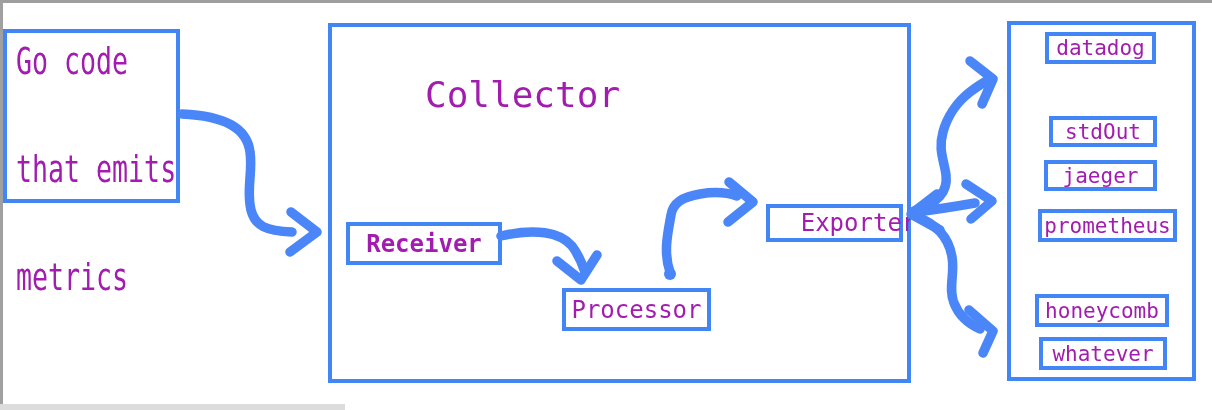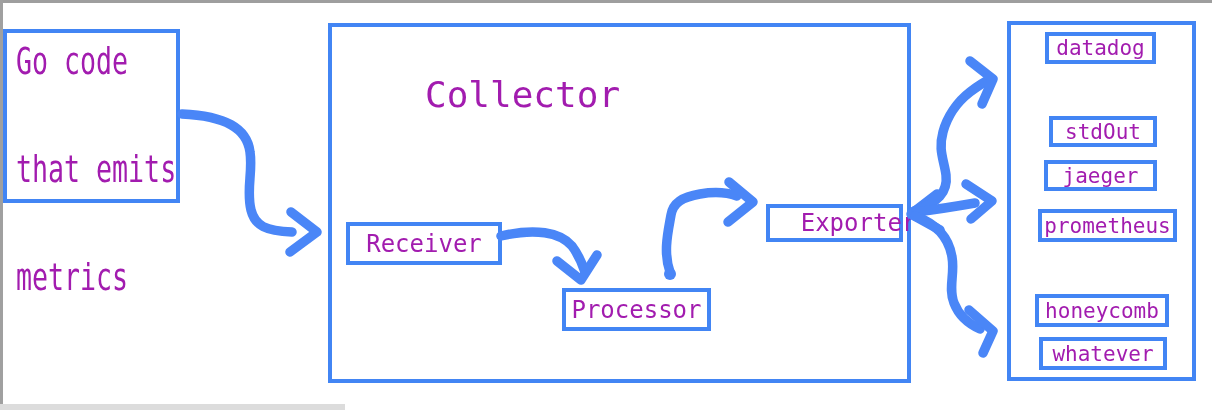--- a/index.html
+++ b/index.html
@@ -27,21 +27,21 @@
     position:absolute; left:9px; top:1px;
     font-size:38px; line-height:54px; white-space:pre;
     transform:scaleX(0.70); transform-origin:left top;
   }
 
   
   .collector-box { left:328px; top:23px; width:583px; height:360px; }
   .collector-title { position:absolute; left:75px; top:47px; font-size:36px;margin-left:18px; }
 
   .stage { position:absolute; font-size:24px; }
-  .stage-receiver  { left:14px;  top:195px; width:156px; height:43px; }
+  .stage-receiver  { left:14px;  top:195px; width:156px; height:43px;font-weight:bold; }
   .stage-processor { left:230px; top:261px; width:149px; height:43px; }
   .stage-exporter  { left:434px; top:177px; width:137px; height:38px;padding-left:48px; }
 
   
   .dest-outer { left:1007px; top:21px; width:189px; height:360px; }
   .dest { position:absolute; font-size:21px; }
   .dest-0 { left:34px; top:7px;   width:111px; height:32px; }
   .dest-1 { left:36px; top:50px;  width:110px; height:31px; }
   .dest-2 { left:38px; top:91px;  width:108px; height:31px; }
   .dest-3 { left:33px; top:135px; width:113px; height:31px; }

